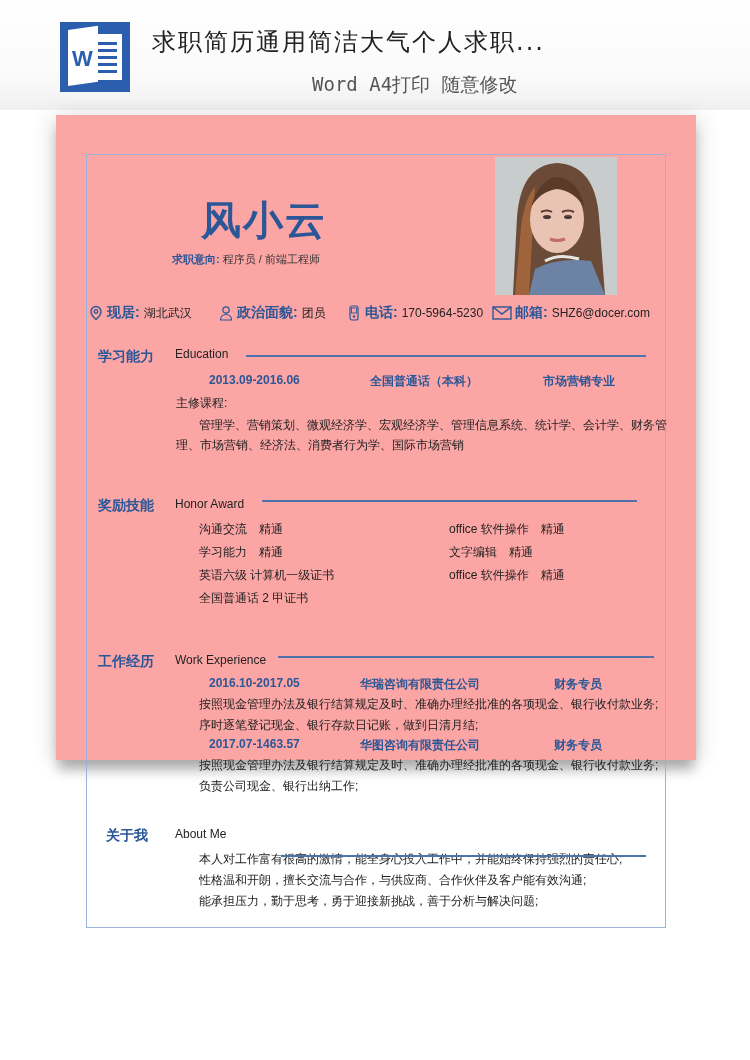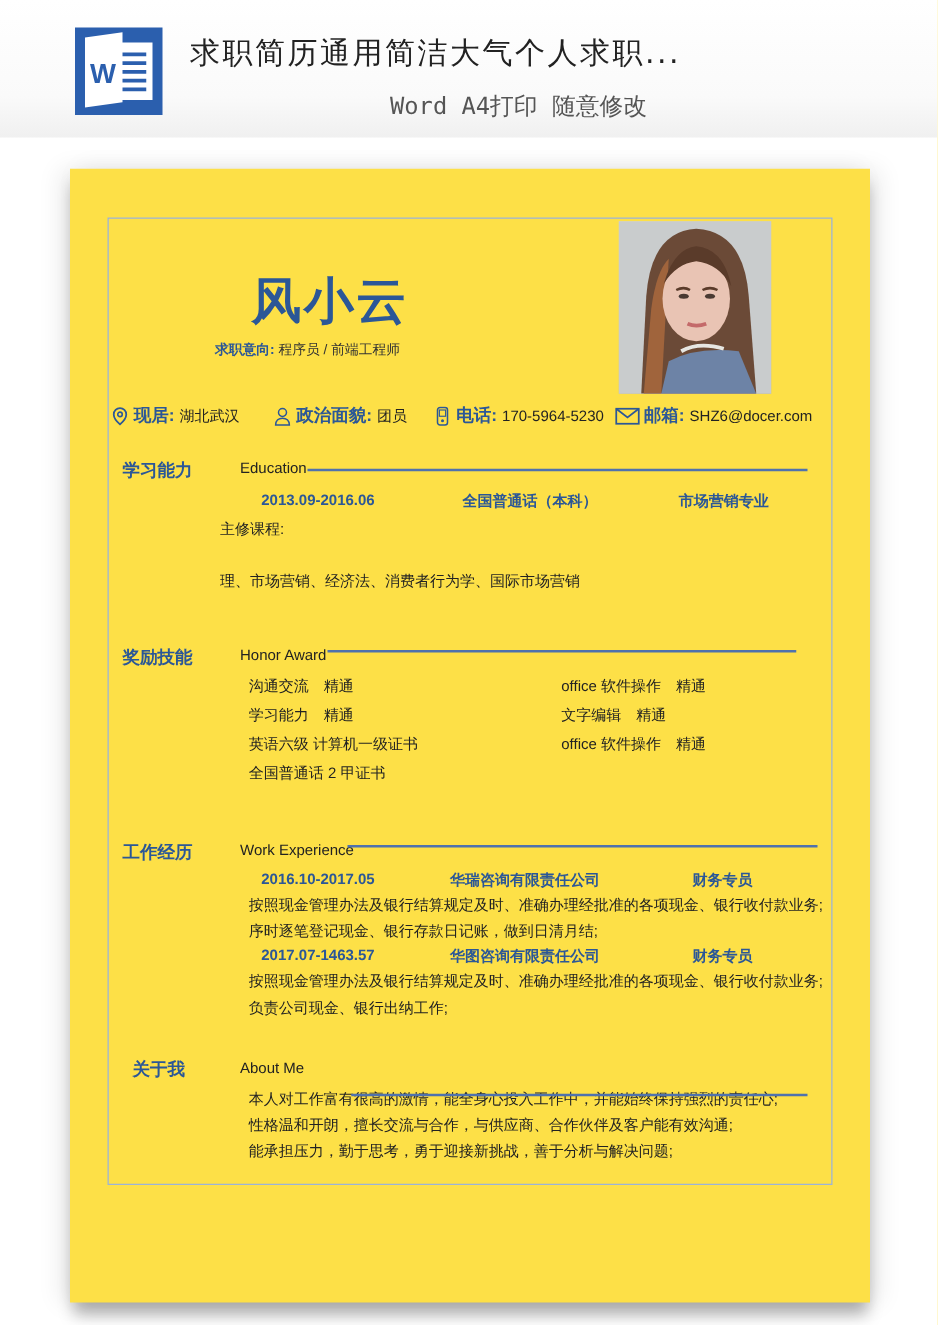--- a/index.html
+++ b/index.html
@@ -17,43 +17,43 @@
   .word-icon .page-front { position: absolute; left: 8px; top: 8px; width: 30px; height: 56px;
     background: #fff; transform: skewY(-8deg); transform-origin: left top; }
   .word-icon .w { position: absolute; left: 12px; top: 24px; font-weight: bold; font-size: 22px;
     color: #2b5fae; font-family: "Liberation Sans", sans-serif; }
   .doc-title { position: absolute; left: 152px; top: 26px; font-size: 24px; letter-spacing: 2px;
     color: #222; font-family: "DejaVu Sans", sans-serif; white-space: nowrap; }
   .doc-sub { position: absolute; left: 312px; top: 72px; font-size: 19px; color: #555;
     font-family: "DejaVu Sans Mono", monospace; white-space: nowrap; }
 
   
-  .page { position: absolute; left: 56px; top: 115px; width: 640px; height: 907px; background: #fde047;
-    box-shadow: -8px 0 18px rgba(0,0,0,0.08), 8px 0 18px rgba(0,0,0,0.08), 0 12px 12px -2px rgba(0,0,0,0.28); margin-top: 20px; }
+  .page { position: absolute; left: 56px; top: 115px; width: 640px; height: 645px; background: #fca5a5;
+    box-shadow: -8px 0 18px rgba(0,0,0,0.08), 8px 0 18px rgba(0,0,0,0.08), 0 12px 12px -2px rgba(0,0,0,0.28); }
   .frame { position: absolute; left: 30px; top: 39px; width: 580px; height: 774px;
     border: 1px solid #9bb3d9; }
 
   .name { position: absolute; left: 145px; top: 78px; font-size: 40px; font-weight: bold;
     color: #2b5797; letter-spacing: 2px; font-family: "DejaVu Sans", sans-serif; }
   .intent { position: absolute; left: 116px; top: 137px; font-size: 11px; color: #333; white-space: nowrap; }
   .intent .lbl { color: #2b5797; font-weight: bold; }
   .photo { position: absolute; left: 439px; top: 42px; width: 122px; height: 138px; overflow: hidden;
     background: linear-gradient(160deg, #cfd2d4 0%, #b9bcbe 100%); }
 
   
   .contact { position: absolute; left: 32px; top: 189px; width: 580px; height: 20px; font-size: 12px;
     color: #222; white-space: nowrap; }
   .ci { position: absolute; top: 0; display: flex; align-items: center; }
   .ci .ico { width: 16px; height: 16px; margin-right: 3px; display: inline-block; }
   .ci .lbl { color: #2b5797; font-weight: bold; font-size: 14px; margin-right: 4px; }
 
   
   .sec-title { position: absolute; left: 42px; font-size: 14px; font-weight: bold; color: #2b5797;
     font-family: "DejaVu Sans", sans-serif; white-space: nowrap; }
-  .sec-en { position: absolute; left: 136px; font-size: 12px; color: #222; white-space: nowrap; }
+  .sec-en { position: absolute; left: 119px; font-size: 12px; color: #222; white-space: nowrap; }
   .sec-line { position: absolute; height: 2px; background: #4f72ad; }
   .blue-row { position: absolute; font-size: 12px; font-weight: bold; color: #2b5797; white-space: nowrap; }
   .txt { position: absolute; font-size: 12px; color: #222; white-space: nowrap; }
 </style>
 </head>
 <body>
 
 <div class="banner">
   <div class="word-icon">
     <div class="page-back">
@@ -140,20 +140,21 @@
     </div>
   </div>
 
   <div class="sec-title" style="top:233px">学习能力</div>
   <div class="sec-en" style="top:232px">Education</div>
   <div class="sec-line" style="left:190px; top:240px; width:400px"></div>
   <div class="blue-row" style="left:153px; top:258px">2013.09-2016.06</div>
   <div class="blue-row" style="left:314px; top:258px">全国普通话（本科）</div>
   <div class="blue-row" style="left:487px; top:258px">市场营销专业</div>
   <div class="txt" style="left:120px; top:280px">主修课程:</div>
+  <div class="txt" style="left:143px; top:302px">管理学、营销策划、微观经济学、宏观经济学、管理信息系统、统计学、会计学、财务管</div>
   <div class="txt" style="left:120px; top:322px">理、市场营销、经济法、消费者行为学、国际市场营销</div>
 
   <div class="sec-title" style="top:382px">奖励技能</div>
   <div class="sec-en" style="top:382px">Honor Award</div>
   <div class="sec-line" style="left:206px; top:385px; width:375px"></div>
   <div class="txt" style="left:143px; top:406px">沟通交流　精通</div>
   <div class="txt" style="left:143px; top:429px">学习能力　精通</div>
   <div class="txt" style="left:143px; top:452px">英语六级  计算机一级证书</div>
   <div class="txt" style="left:143px; top:475px">全国普通话 2 甲证书</div>
   <div class="txt" style="left:393px; top:406px">office 软件操作　精通</div>

